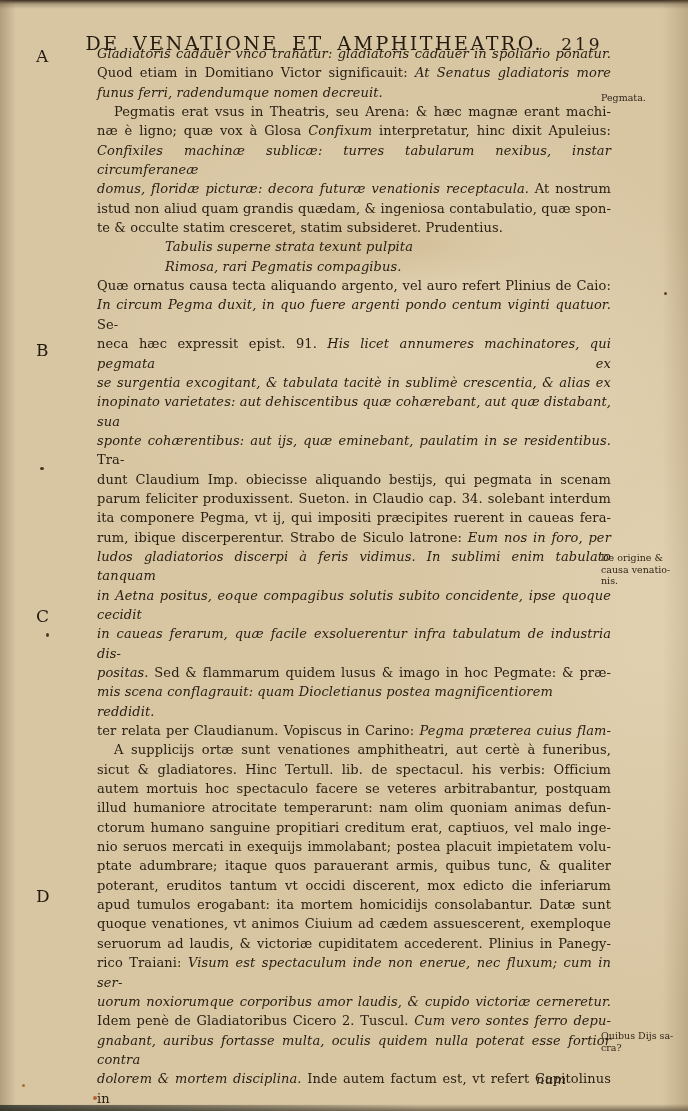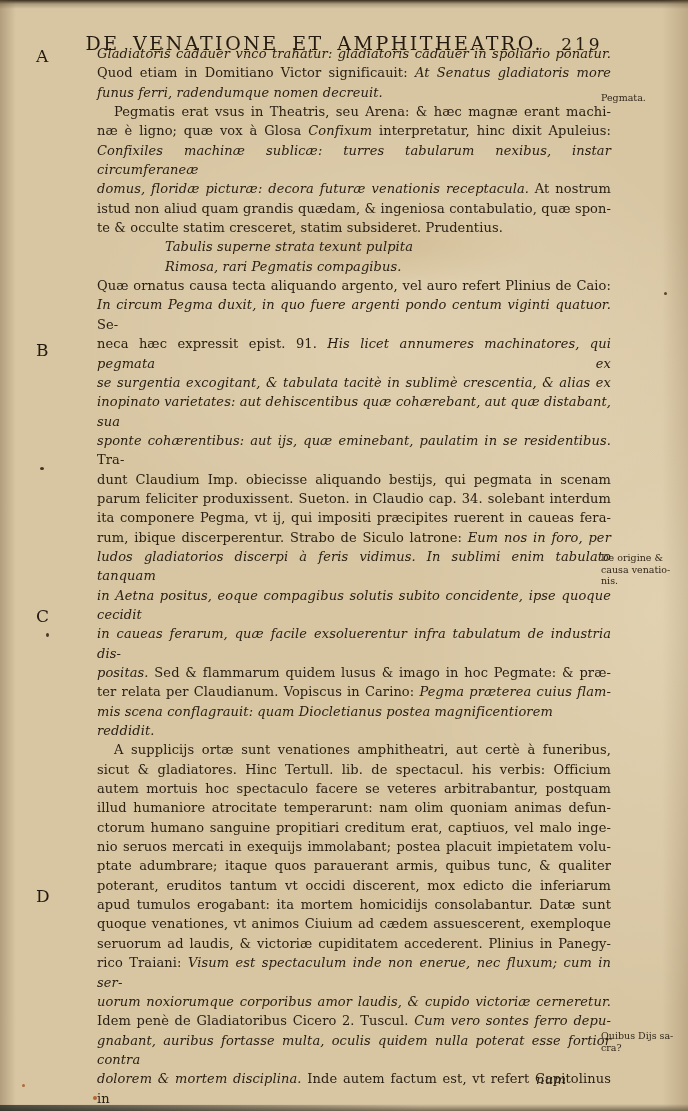--- a/index.html
+++ b/index.html
@@ -97,22 +97,22 @@
       <div class="line just"><span class="it">inopinato varietates: aut dehiscentibus quæ cohærebant, aut quæ distabant, sua</span></div>
       <div class="line just"><span class="it">sponte cohærentibus: aut ijs, quæ eminebant, paulatim in se residentibus.</span><span> Tra-</span></div>
       <div class="line just"><span>dunt Claudium Imp. obiecisse aliquando bestijs, qui pegmata in scenam</span></div>
       <div class="line just"><span>parum feliciter produxissent. Sueton. in Claudio cap. 34. solebant interdum</span></div>
       <div class="line just"><span>ita componere Pegma, vt ij, qui impositi præcipites ruerent in caueas fera-</span></div>
       <div class="line just"><span>rum, ibique discerperentur. Strabo de Siculo latrone: </span><span class="it">Eum nos in foro, per</span></div>
       <div class="line just"><span class="it">ludos gladiatorios discerpi à feris vidimus. In sublimi enim tabulato tanquam</span></div>
       <div class="line just"><span class="it">in Aetna positus, eoque compagibus solutis subito concidente, ipse quoque cecidit</span></div>
       <div class="line just"><span class="it">in caueas ferarum, quæ facile exsoluerentur infra tabulatum de industria dis-</span></div>
       <div class="line just"><span class="it">positas.</span><span> Sed &amp; flammarum quidem lusus &amp; imago in hoc Pegmate: &amp; præ-</span></div>
+      <div class="line"><span class="it">mis scena conflagrauit: quam Diocletianus postea magnificentiorem reddidit.</span></div>
       <div class="line just"><span>ter relata per Claudianum. Vopiscus in Carino: </span><span class="it">Pegma præterea cuius flam-</span></div>
-      <div class="line"><span class="it">mis scena conflagrauit: quam Diocletianus postea magnificentiorem reddidit.</span></div>
       <div class="line just ind"><span>A supplicijs ortæ sunt venationes amphitheatri, aut certè à funeribus,</span></div>
       <div class="line just"><span>sicut &amp; gladiatores. Hinc Tertull. lib. de spectacul. his verbis: Officium</span></div>
       <div class="line just"><span>autem mortuis hoc spectaculo facere se veteres arbitrabantur, postquam</span></div>
       <div class="line just"><span>illud humaniore atrocitate temperarunt: nam olim quoniam animas defun-</span></div>
       <div class="line just"><span>ctorum humano sanguine propitiari creditum erat, captiuos, vel malo inge-</span></div>
       <div class="line just"><span>nio seruos mercati in exequijs immolabant; postea placuit impietatem volu-</span></div>
       <div class="line just"><span>ptate adumbrare; itaque quos parauerant armis, quibus tunc, &amp; qualiter</span></div>
       <div class="line just"><span>poterant, eruditos tantum vt occidi discerent, mox edicto die inferiarum</span></div>
       <div class="line just"><span>apud tumulos erogabant: ita mortem homicidijs consolabantur. Datæ sunt</span></div>
       <div class="line just"><span>quoque venationes, vt animos Ciuium ad cædem assuescerent, exemploque</span></div>

